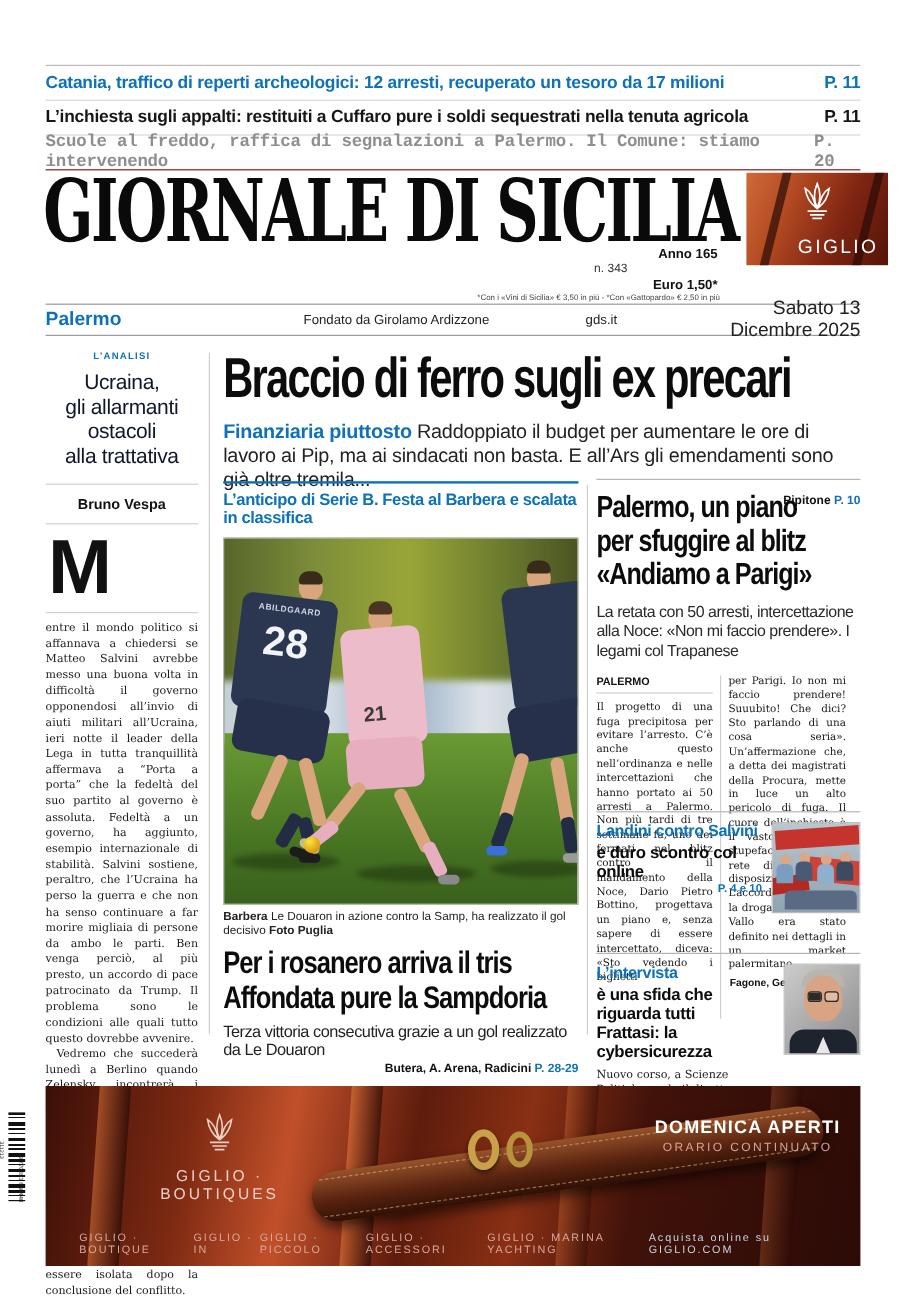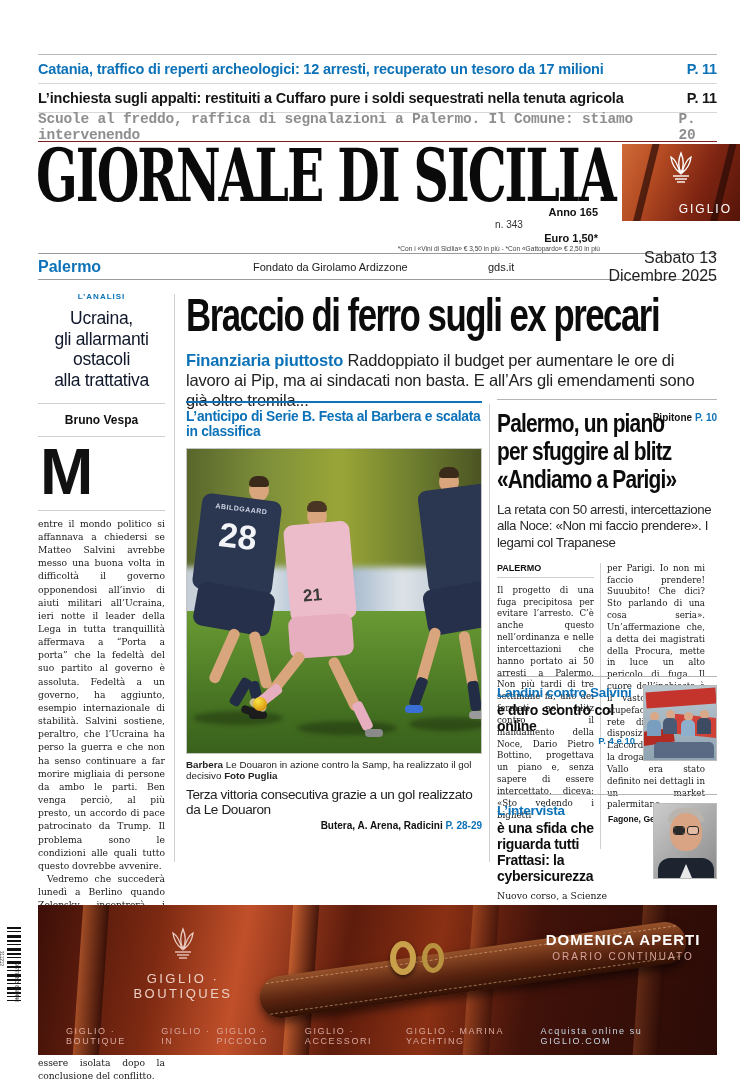--- a/index.html
+++ b/index.html
@@ -16,21 +16,21 @@
   .tr-blue { color:var(--accent); }
   .tr-black { color:#161616; }
   .tr-gray { color:#8e8e8e; }
 
   
   .masthead-title { position:absolute; left:36px; top:140px; font-family:"DejaVu Serif", serif; font-weight:bold; font-size:72px; letter-spacing:-3px; white-space:nowrap; transform:scaleX(.68); transform-origin:left top; color:#0a0a0a; line-height:1; }
   .gigliobox { position:absolute; left:622px; top:144px; width:118px; height:77px; overflow:hidden; background:linear-gradient(115deg,#d06a38 0%,#b34a22 30%,#7e2412 65%,#541508 100%); }
   .gigliobox .streak { position:absolute; width:7px; height:120px; background:#2a0c06; opacity:.7; transform:rotate(14deg); }
   .gigliobox .s1 { left:18px; top:-10px; } .gigliobox .s2 { left:96px; top:-14px; }
   .gigliobox .lily { position:absolute; left:46px; top:7px; }
-  .gigliobox .gtxt { position:absolute; left:0; right:8px; bottom:5px; text-align:right; color:#fff; font-size:12px; letter-spacing:2px; }
+  .gigliobox .gtxt { position:absolute; left:0; right:8px; bottom:5px; text-align:right; color:#fff; font-size:16px; letter-spacing:2px; }
   .mh-meta { position:absolute; left:420px; top:206px; width:178px; text-align:right; line-height:1.22; }
   .mh-meta .b { font-weight:bold; font-size:11px; }
   .mh-meta .r { font-size:10px; color:#333;text-align:center; }
   .mh-note { position:absolute; left:300px; top:245px; width:300px; text-align:right; font-size:6.6px; color:#444; }
 
   
   .dateline { position:absolute; left:38px; top:253px; width:679px; height:27px; border-top:1px solid #9a9a9a; border-bottom:1px solid #9a9a9a; display:flex; align-items:center; }
   .dl-city { color:var(--accent); font-weight:bold; font-size:16px; width:215px; }
   .dl-founded { font-size:11px; color:#222; width:235px; }
   .dl-site { font-size:11px; color:#222; width:95px; }
@@ -285,20 +285,24 @@
 
       <div class="ball" style="left:66px; top:248px;"></div>
     </div>
 
     <div class="sp-caption">
       <span class="cb">Barbera</span>
       <span>Le Douaron in azione contro la Samp, ha realizzato il gol decisivo</span>
       <span class="cb">Foto Puglia</span>
     </div>
 
+    <div class="sp-headline">
+      <div>Per i rosanero arriva il tris</div>
+      <div>Affondata pure la Sampdoria</div>
+    </div>
     <div class="sp-sf">Terza vittoria consecutiva grazie a un gol realizzato da Le Douaron</div>
     <div class="sp-by">
       <span class="by-name">Butera, A. Arena, Radicini</span>
       <span class="by-page">P. 28-29</span>
     </div>
   </div>
 
   <div class="rcol rc-top">
     <div class="rc-h">
       <div>Palermo, un piano</div>

